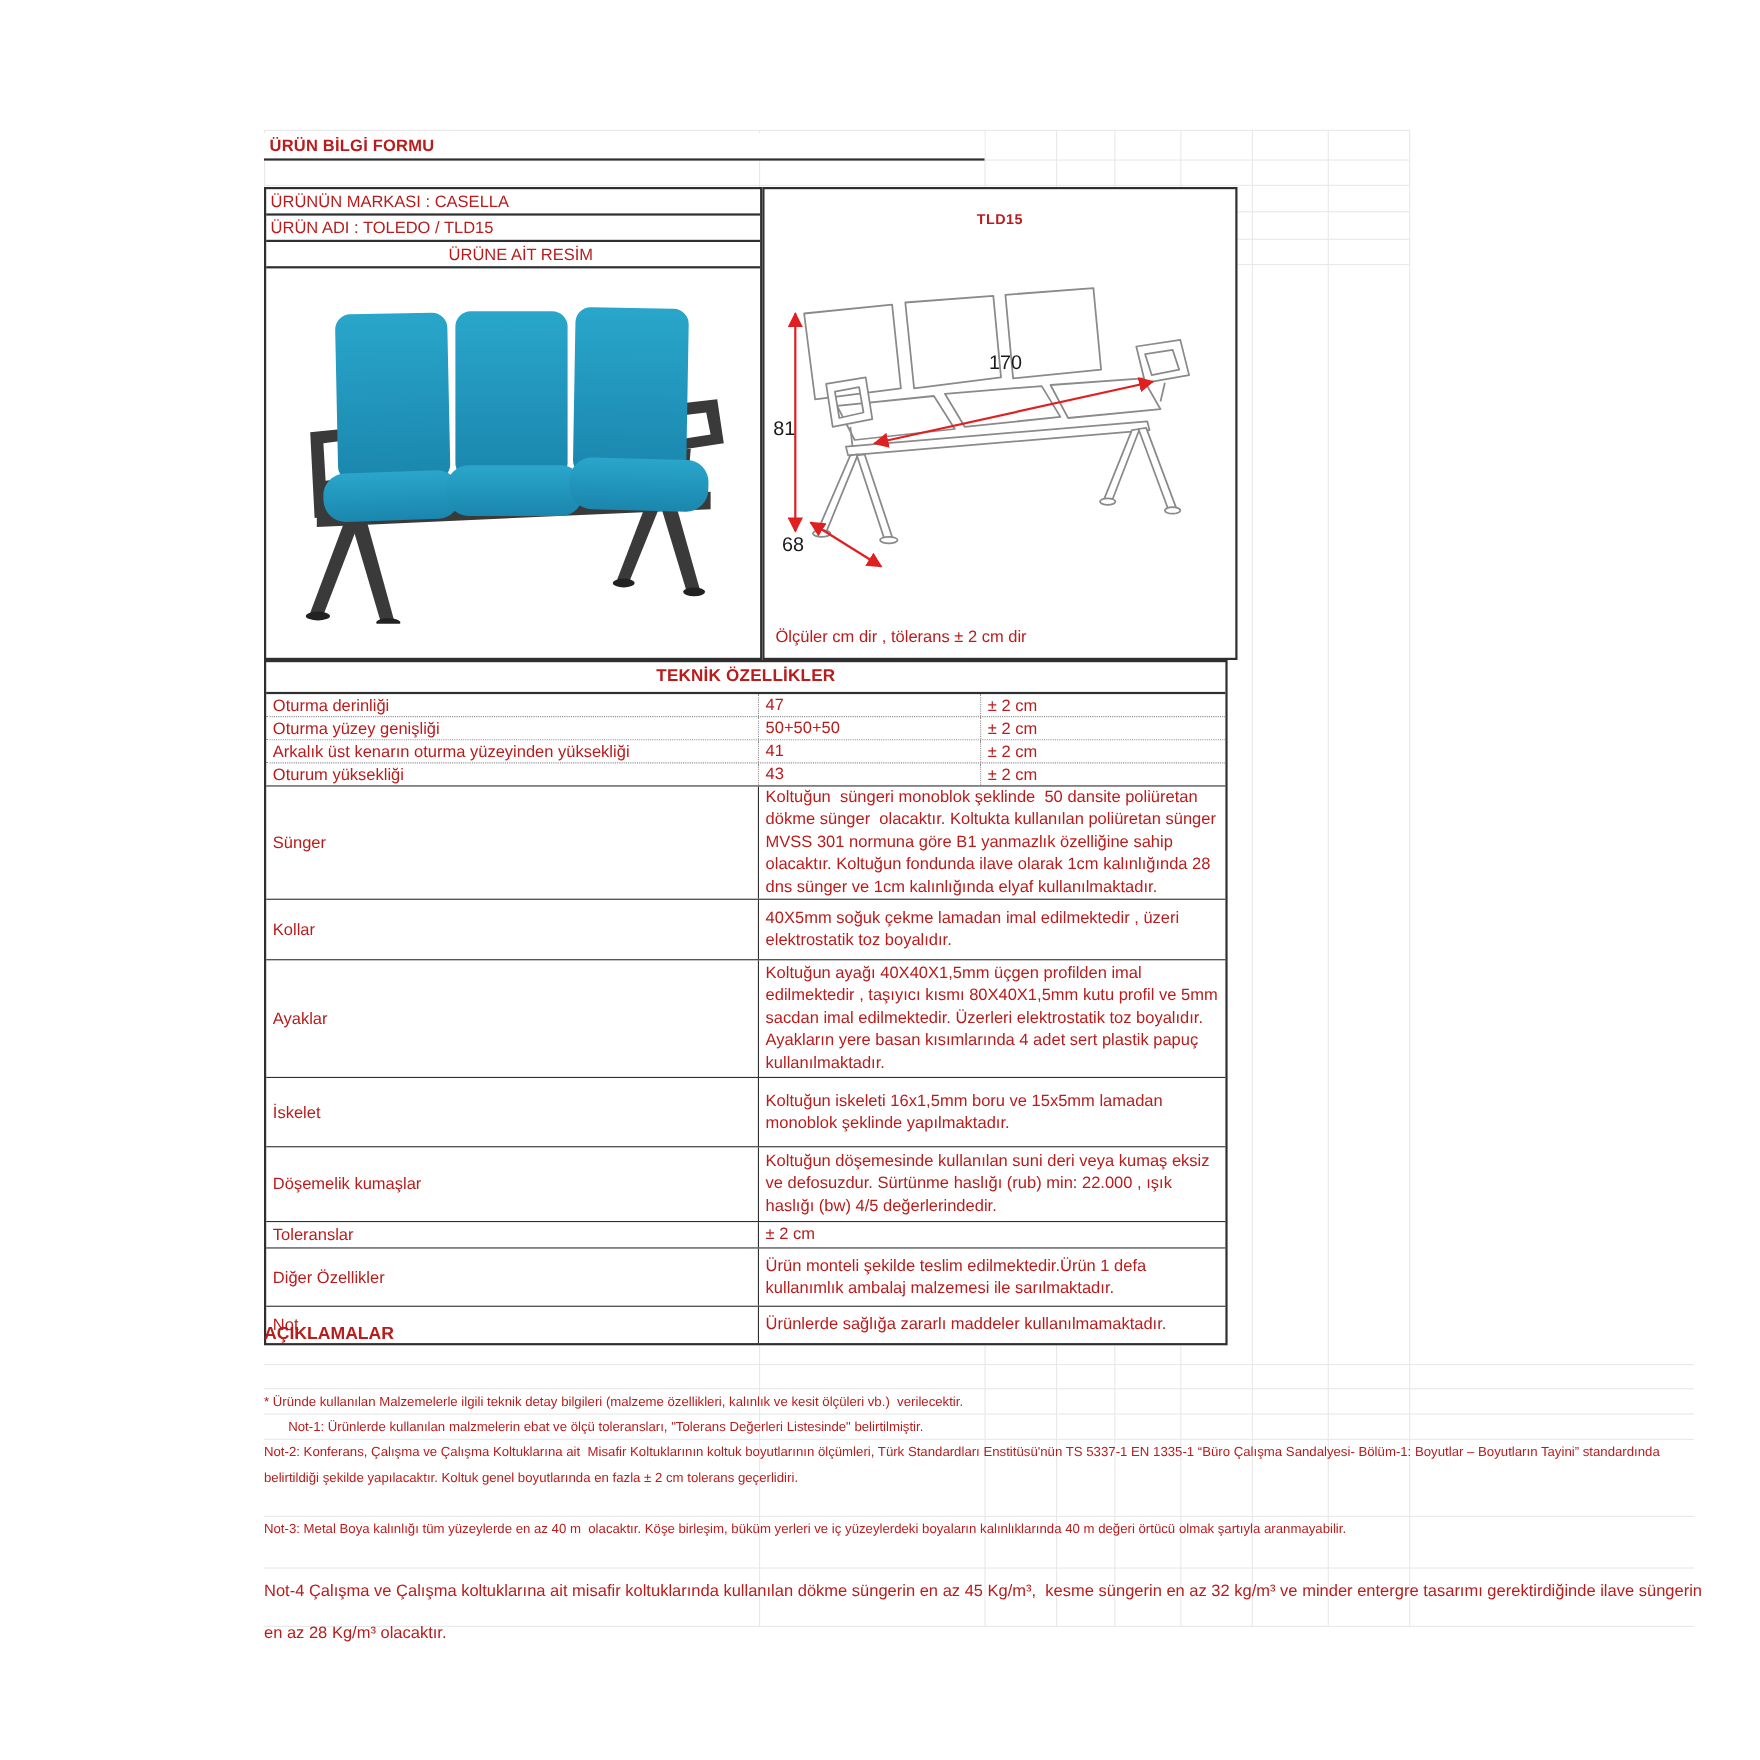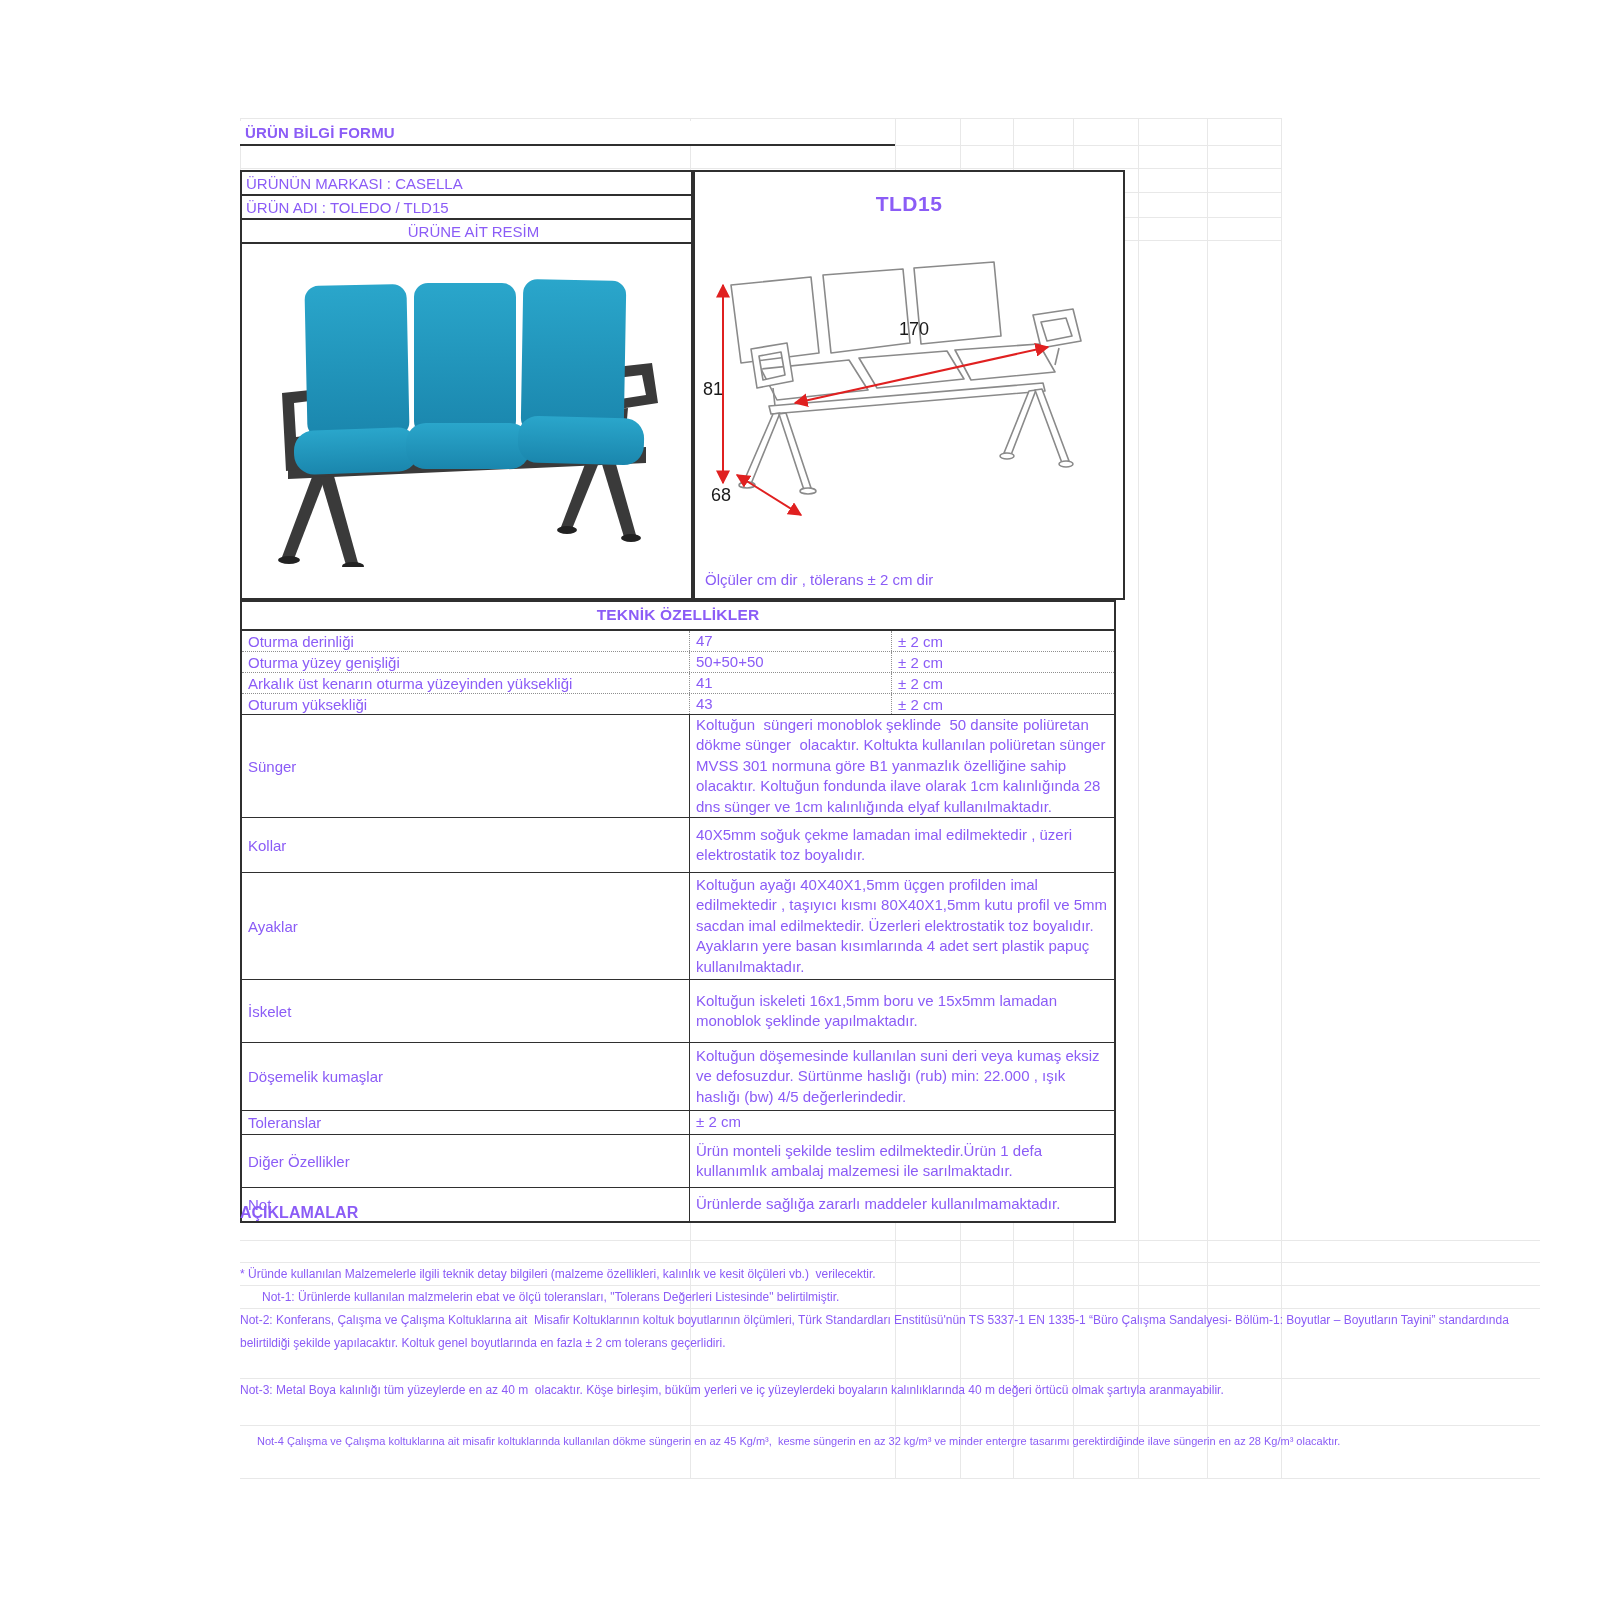--- a/index.html
+++ b/index.html
@@ -1,17 +1,17 @@
 <!DOCTYPE html>
 <html><head>
 <meta charset="utf-8">
 <style>
   html,body{margin:0;padding:0;background:#ffffff;}
   #page{position:relative;width:1600px;height:1600px;background:#fff;
-        font-family:"Liberation Sans","DejaVu Sans",sans-serif;color:#8b5cf6;overflow:hidden;}
+        font-family:"Liberation Sans","DejaVu Sans",sans-serif;color:#b91c1c;overflow:hidden;}
 
   
   .gv{position:absolute;width:1px;background:#e8e8e8;}
   .gh{position:absolute;height:1px;background:#e8e8e8;}
 
   
   #title-cell{position:absolute;left:240px;top:121px;width:655px;height:25px;
     border-bottom:2px solid #2f2f2f;font-weight:bold;font-size:15px;line-height:24px;
     padding-left:5px;background:#fff;box-sizing:border-box;letter-spacing:.2px;}
 
@@ -20,21 +20,21 @@
     border:2px solid #2f2f2f;background:#fff;box-sizing:border-box;}
   .info-row{height:24px;border-bottom:2px solid #2f2f2f;font-size:15px;line-height:23px;
     padding-left:4px;box-sizing:border-box;}
   .info-row.center{text-align:center;padding-left:14px;}
   #photo-wrap{position:absolute;left:12px;top:95px;width:425px;height:300px;}
 
   
   #draw-box{position:absolute;left:693px;top:170px;width:432px;height:430px;
     border:2px solid #2f2f2f;background:#fff;box-sizing:border-box;}
   #model-title{position:absolute;left:0;top:20px;width:100%;text-align:center;
-    font-weight:bold;font-size:21px;letter-spacing:.5px;}
+    font-weight:bold;font-size:13px;letter-spacing:.5px;}
   #drawing-wrap{position:absolute;left:8px;top:66px;width:415px;height:300px;}
   #units-note{position:absolute;left:10px;bottom:10px;font-size:15px;}
 
   
   #spec-table{position:absolute;left:240px;top:600px;width:876px;
     border:2px solid #2f2f2f;background:#fff;box-sizing:border-box;}
   #spec-header{height:27px;border-bottom:2px solid #2f2f2f;text-align:center;
     font-weight:bold;font-size:15.5px;line-height:26px;letter-spacing:.2px;}
   .trow{display:flex;border-bottom:1.5px solid #2f2f2f;box-sizing:border-box;}
   .trow.dotted{border-bottom:1px dotted #8f8f8f;}
@@ -45,21 +45,21 @@
   .val{line-height:20.5px;white-space:pre-wrap;}
   .val.w202{width:202px;border-right:1px dotted #8f8f8f;}
   .val.grow{flex:1;}
   .tol{flex:1;}
   .h21{height:21px;} .h103{height:103px;} .h55{height:55px;} .h107{height:107px;}
   .h63{height:63px;} .h68{height:68px;} .h24{height:24px;} .h53{height:53px;} .h33{height:33px;}
 
   
   .remark{position:absolute;left:240px;font-size:12px;line-height:23px;white-space:pre-wrap;}
   #remarks-header{position:absolute;left:240px;top:1204px;font-weight:bold;font-size:16px;}
-  #remark-4{font-size:11px;line-height:26px;margin-left:17px;}
+  #remark-4{font-size:15px;line-height:38px;}
 </style>
 </head>
 <body>
 
 <div id="page">
 
   <div id="grid-layer">
       <div class="gv" style="left: 690px; top: 118px; height: 1360px;"></div>
       <div class="gv" style="left: 895px; top: 118px; height: 1360px;"></div>
       <div class="gv" style="left: 960px; top: 118px; height: 1360px;"></div>

